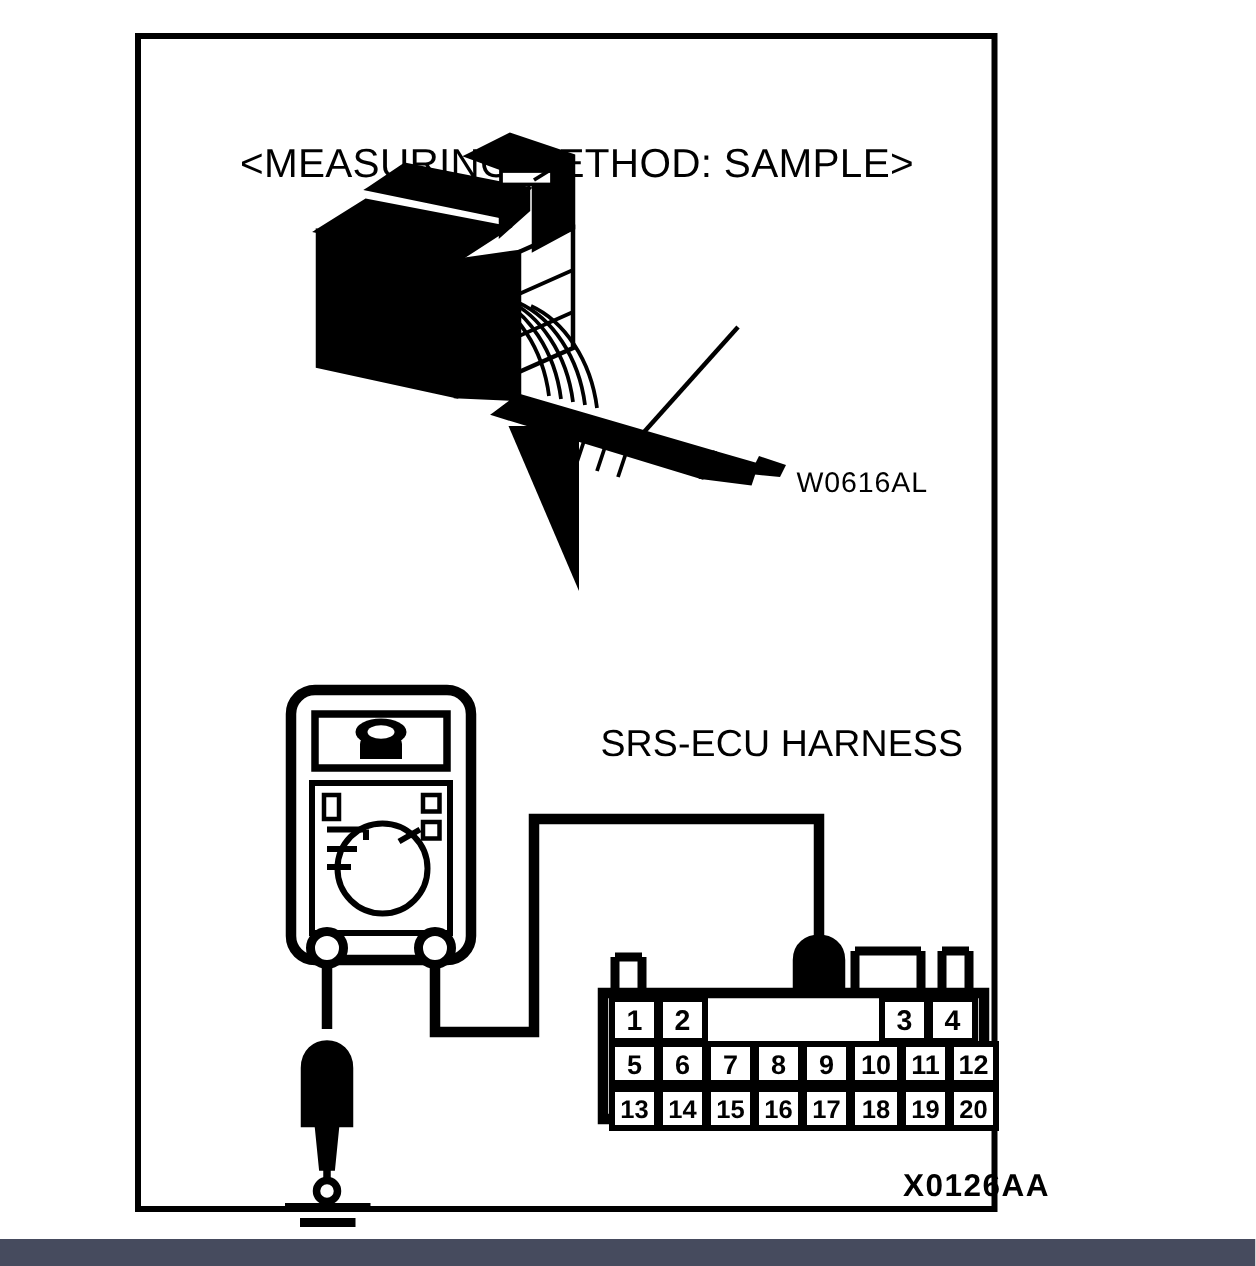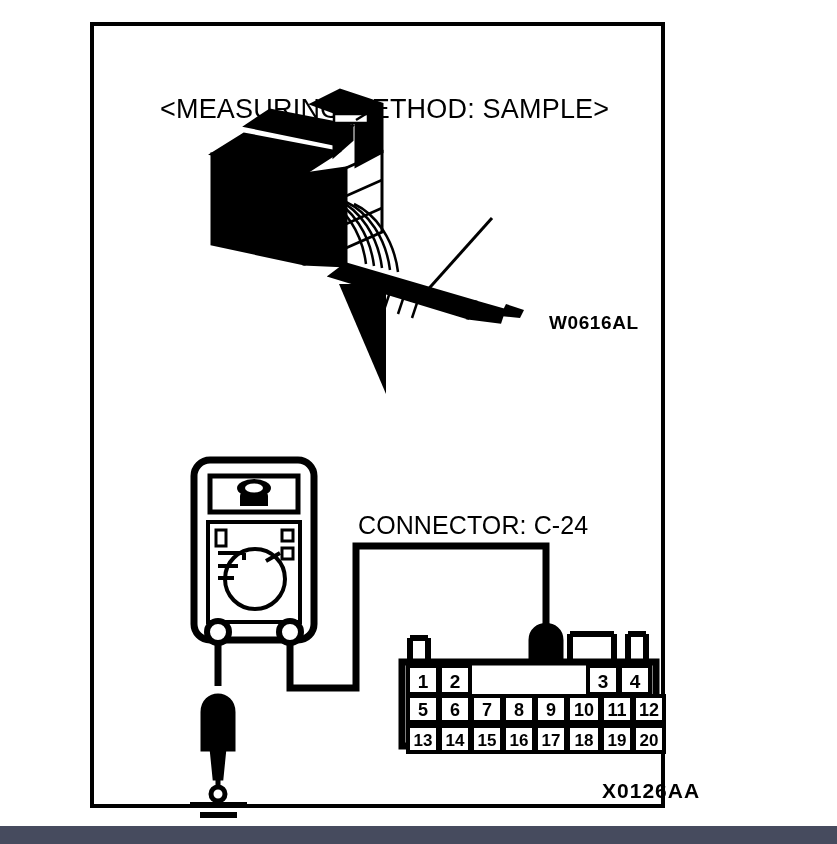--- a/index.html
+++ b/index.html
@@ -45,24 +45,24 @@
     letter-spacing: 0.2px;
   }
   #tool-label {
     left: 392px;
     top: 143px;
     font-size: 26px;
     font-weight: bold;
     letter-spacing: 0.3px;
   }
   #fig-code-upper {
-    left: 455px;
+    left: 437px;
     top: 286px;
     font-size: 19px;
-    font-weight: bold;
+    font-weight: normal;
     letter-spacing: 0.6px;
   }
   #harness-label {
     left: 264px;
     top: 426px;
     font-size: 25px;
     letter-spacing: 0.1px;
   }
   #harness-label .l2 { display: block; }
   #fig-code-lower {
@@ -276,21 +276,21 @@
           <rect x="508" y="700" width="30" height="26" fill="#ffffff" stroke="#000000" stroke-width="4"></rect>
           <text class="pin-cell-text" x="523" y="714" font-size="17">19</text>
 
           <rect x="540" y="700" width="30" height="26" fill="#ffffff" stroke="#000000" stroke-width="4"></rect>
           <text class="pin-cell-text" x="555" y="714" font-size="17">20</text>
         </g>
       </g>
     </svg>
 
     <div class="txt" id="harness-label">
-      <span class="l2">CONNECTOR: C-24</span>
+      <span>SRS-ECU HARNESS</span>
     </div>
 
     <div class="txt" id="fig-code-lower">
       <span>X0126AA</span>
       <span class="l2">00010270</span>
     </div>
 
   </div>
 
   <div id="bottom-bar"></div>

